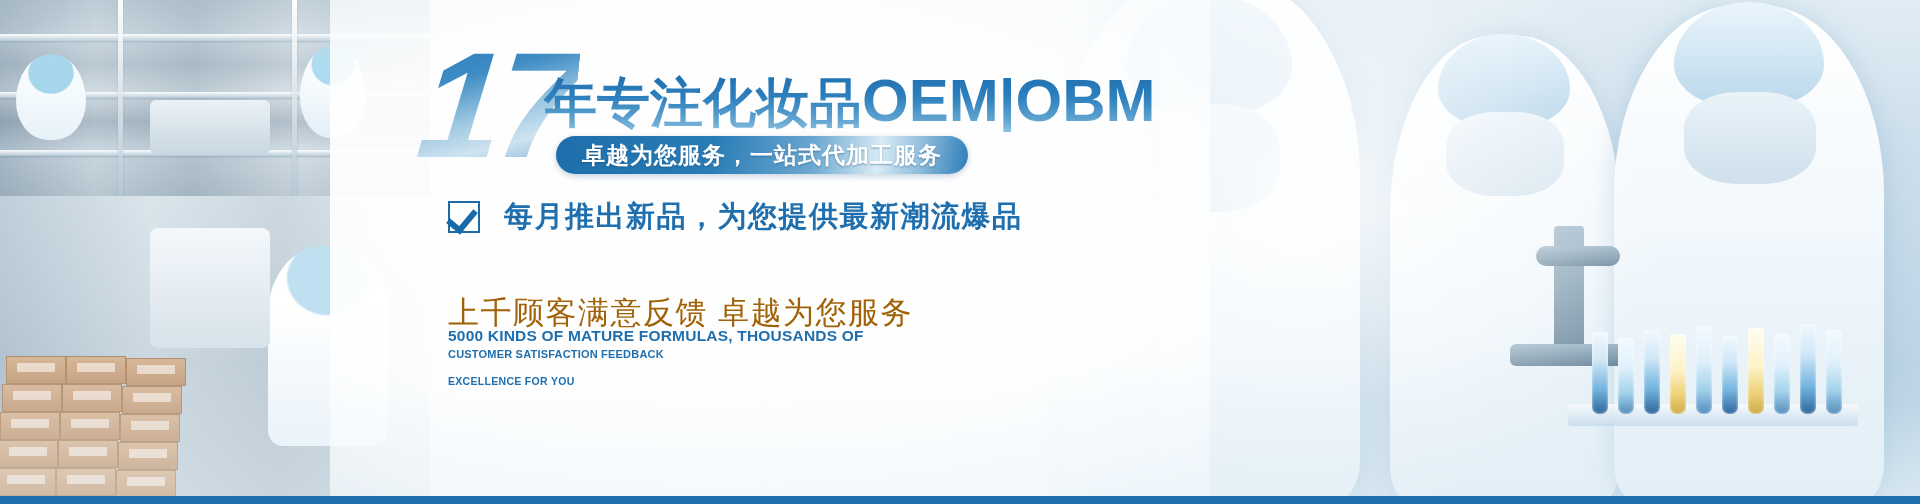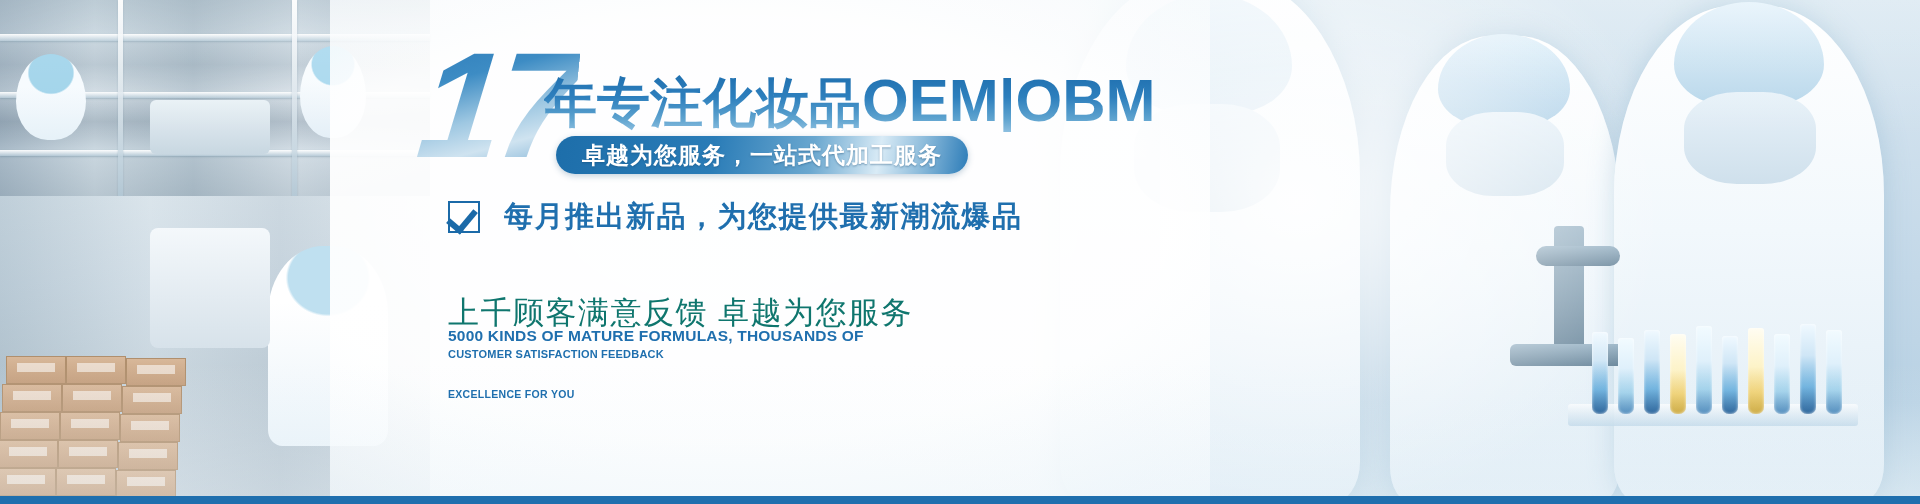--- a/index.html
+++ b/index.html
@@ -128,27 +128,27 @@
 
   .kpi{
     position:absolute;left:448px;top:246px;
     font-size:45px;font-weight:700;letter-spacing:1px;white-space:nowrap;
     color:#1d6aa6;
     background:linear-gradient(180deg,#1b5e96 0%,#2a79b4 55%,#5da0cb 100%);
     -webkit-background-clip:text;background-clip:text;-webkit-text-fill-color:transparent;color:transparent;
   }
   .sub{
     position:absolute;left:448px;top:292px;
-    font-size:31px;font-weight:400;letter-spacing:1.5px;white-space:nowrap;color:#0f766e;
+    font-size:31px;font-weight:400;letter-spacing:1.5px;white-space:nowrap;color:#a16207;
   }
 
   .en-block{position:absolute;left:448px;top:327px;color:#1f6fae;}
   .en-block .l1{font-size:15.5px;font-weight:700;letter-spacing:.2px;line-height:18px;}
   .en-block .l2{font-size:11px;font-weight:700;letter-spacing:.2px;line-height:18px;}
-  .en-block .l3{font-size:10.5px;font-weight:700;letter-spacing:.3px;line-height:16px;margin-top:23px;}
+  .en-block .l3{font-size:10.5px;font-weight:700;letter-spacing:.3px;line-height:16px;margin-top:10px;}
 </style>
 </head>
 <body>
 
 <div class="banner">
 
   <div class="photo">
 
     <div class="ph-left-top"></div>
     <div class="rail" style="left:0;top:34px;width:430px;height:7px;"></div>

